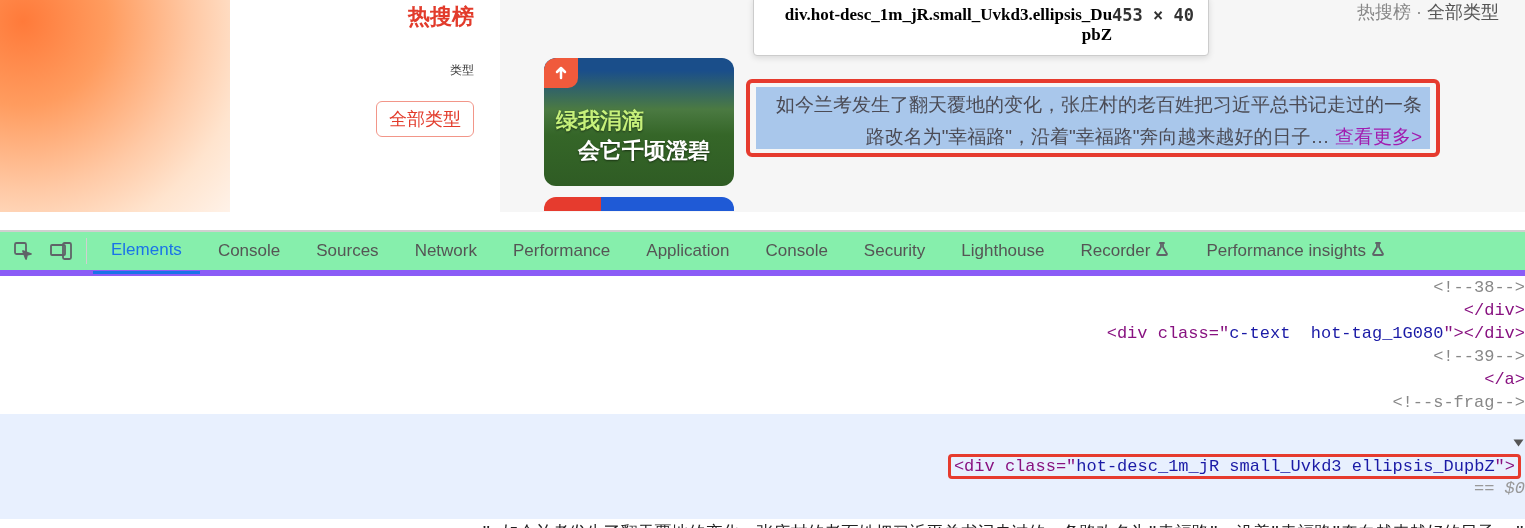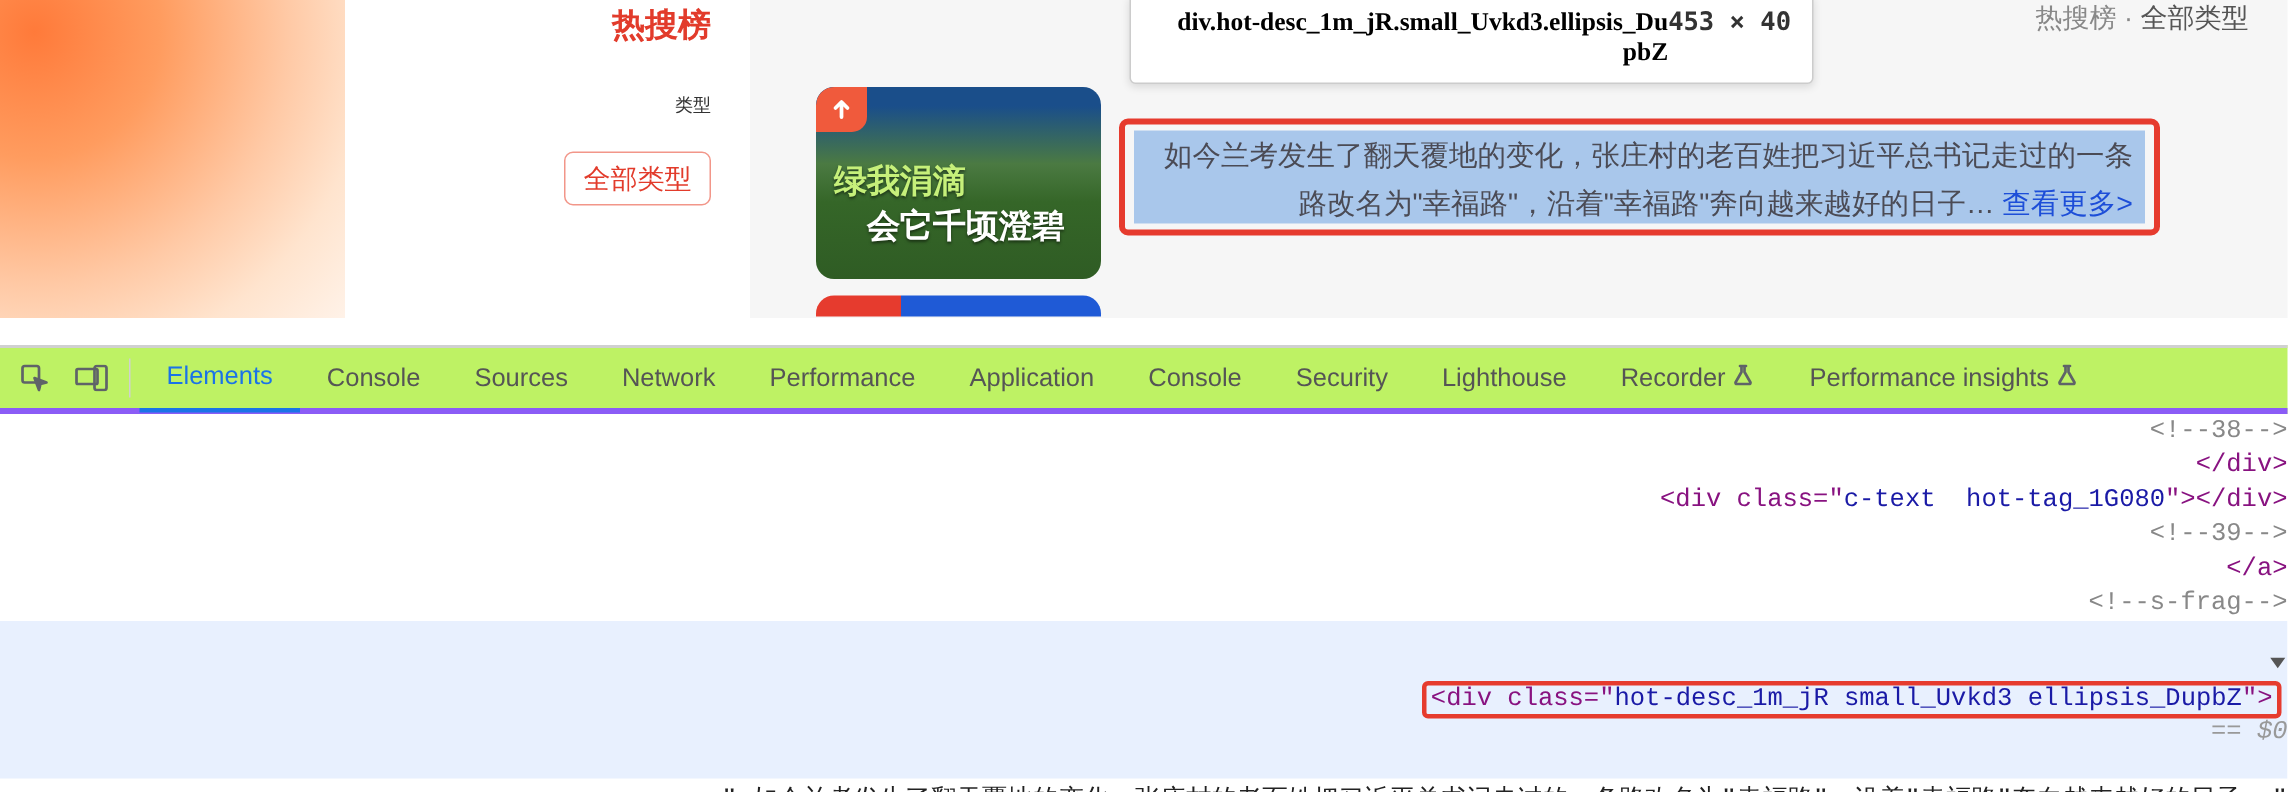--- a/index.html
+++ b/index.html
@@ -47,25 +47,25 @@
   .tooltip .dims { float: right; color: #333; font-family: Consolas, monospace; font-weight: bold; }
   .highlight-box {
     position: absolute; left: 216px; top: 79px; width: 694px; height: 78px;
     border: 4px solid #e63b2e; border-radius: 6px;
   }
   .highlight-inner {
     position: absolute; left: 6px; top: 4px; right: 6px; bottom: 4px;
     background: #a9c7eb; color: #4b4b55; font-size: 19px; line-height: 32px; padding: 2px 8px;
     overflow: hidden;
   }
-  .highlight-inner .more { color: #1d4ed8; margin-left: 0; }
+  .highlight-inner .more { color: #a21caf; margin-left: 0; }
   
   .devtools-toolbar {
-    position: absolute; left: 0; top: 230px; right: 0; height: 46px; background: #bef264;
-    border-top: 2px solid #d0d0d0; border-bottom: 4px solid #8b5cf6;
+    position: absolute; left: 0; top: 230px; right: 0; height: 46px; background: #86efac;
+    border-top: 2px solid #d0d0d0; border-bottom: 6px solid #8b5cf6;
     display: flex; align-items: center; padding-left: 4px; gap: 0; font-size: 17px; color: #555;
   }
   .devtools-toolbar .icon-btn { width: 30px; height: 30px; display:flex; align-items:center; justify-content:center; margin: 0 4px; }
   .devtools-toolbar .tab { padding: 0 18px; height: 46px; display:flex; align-items:center; cursor: default; }
   .devtools-toolbar .tab.active { color: #1a73e8; border-bottom: 3px solid #1a73e8; }
   .devtools-toolbar .beaker { margin-left: 4px; }
   .devtools-panel {
     position: absolute; left: 0; top: 276px; right: 0; bottom: 0; background: #fff;
     font-family: Consolas, "Courier New", monospace; font-size: 17px; color: #333;
     overflow: hidden;

